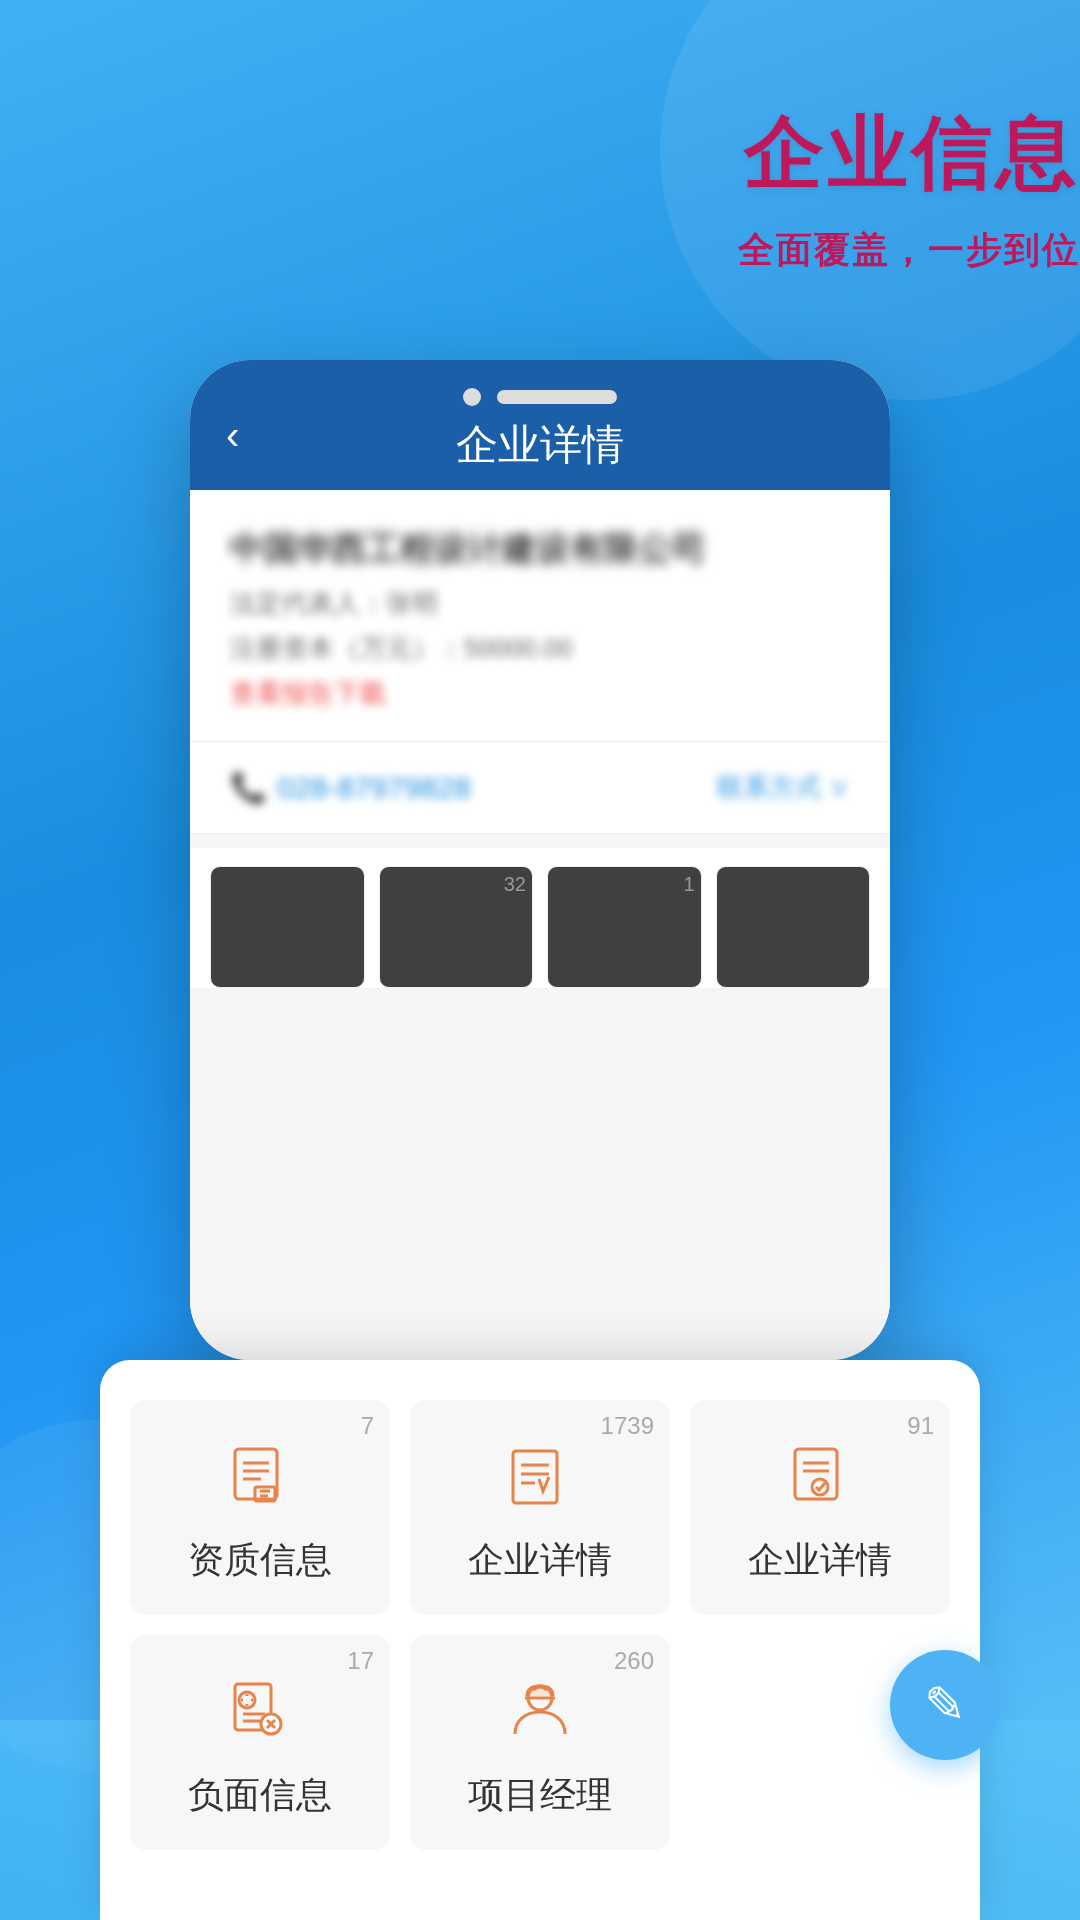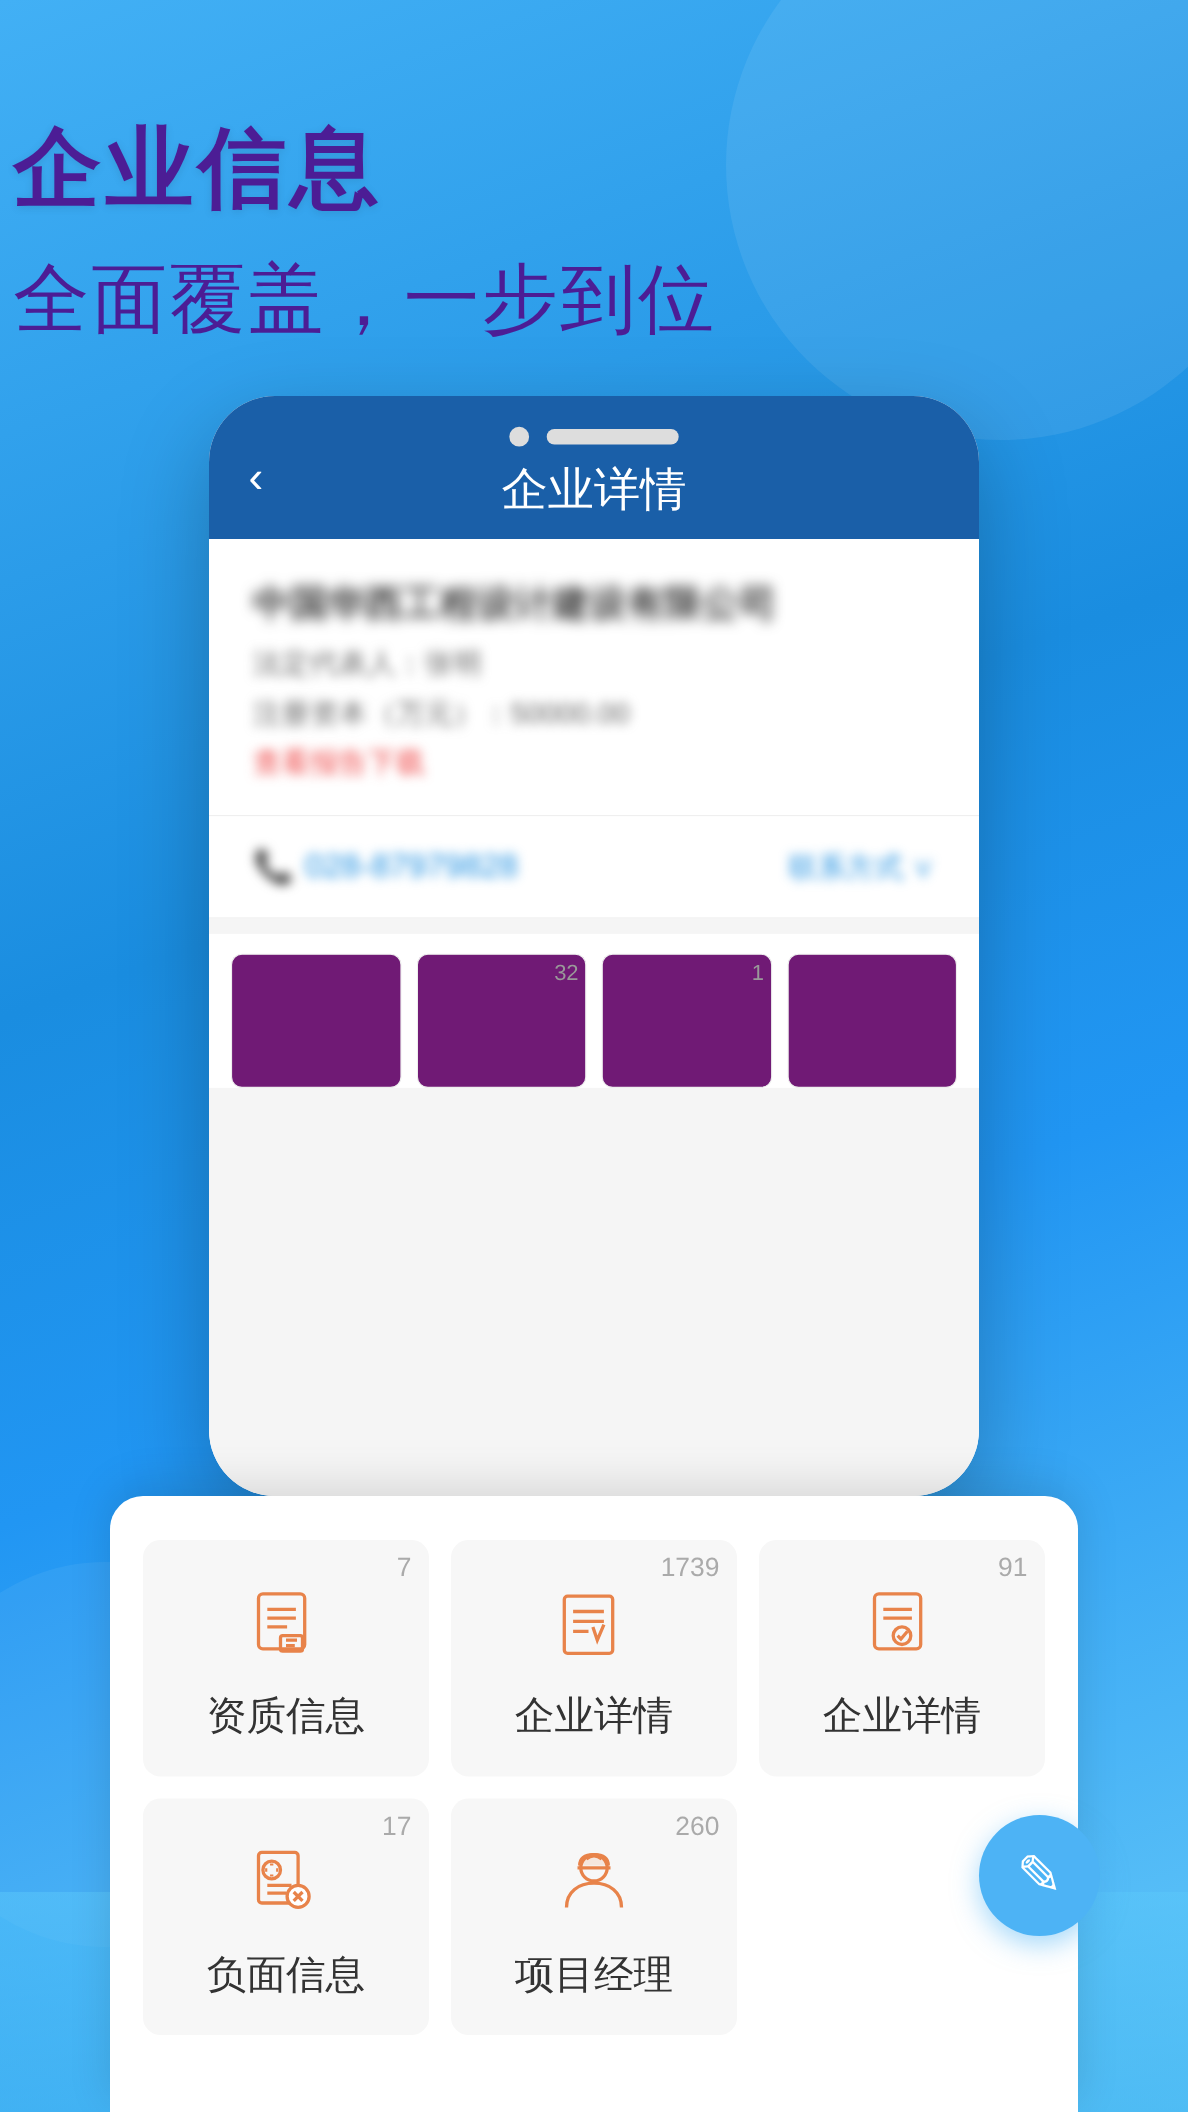--- a/index.html
+++ b/index.html
@@ -26,33 +26,33 @@
       width: 350px; height: 350px;
       border-radius: 50%;
       background: rgba(255,255,255,0.06);
       bottom: 150px; left: -80px;
     }
 
     
     .header-section {
       position: absolute;
       top: 100px;
-      left: 12px; right: 0;
-      text-align: left;
-      color: #4c1d95;
+      left: 0; right: 0;
+      text-align: right;
+      color: #be185d;
     }
     .header-title {
       font-size: 80px;
       font-weight: bold;
       letter-spacing: 4px;
       text-shadow: 0 2px 8px rgba(0,0,0,0.1);
     }
     .header-subtitle {
-      font-size: 69px;
-      font-weight: 400;
+      font-size: 36px;
+      font-weight: 700;
       margin-top: 18px;
       letter-spacing: 2px;
     }
 
     
     .phone-mockup {
       position: absolute;
       top: 360px;
       left: 50%;
       transform: translateX(-50%);
@@ -176,21 +176,21 @@
     
     .stats-row {
       background: white;
       display: flex;
       padding: 18px 20px 0;
       gap: 14px;
       margin-top: 14px;
     }
     .stat-item {
       flex: 1;
-      background: #701a75;
+      background: #404040;
       border: 1px solid #eee;
       border-radius: 10px;
       padding: 36px 10px;
       display: flex;
       flex-direction: column;
       align-items: center;
       position: relative;
     }
     .stat-badge {
       position: absolute;

